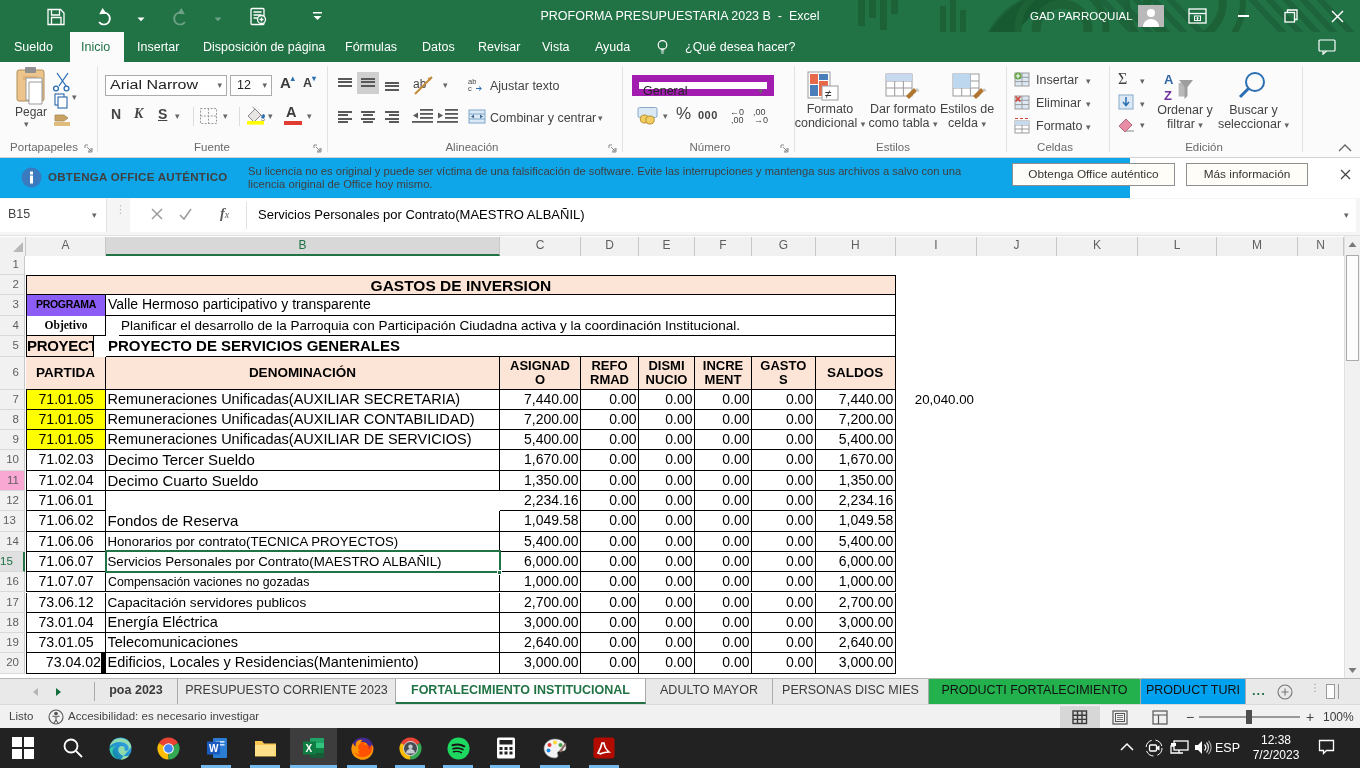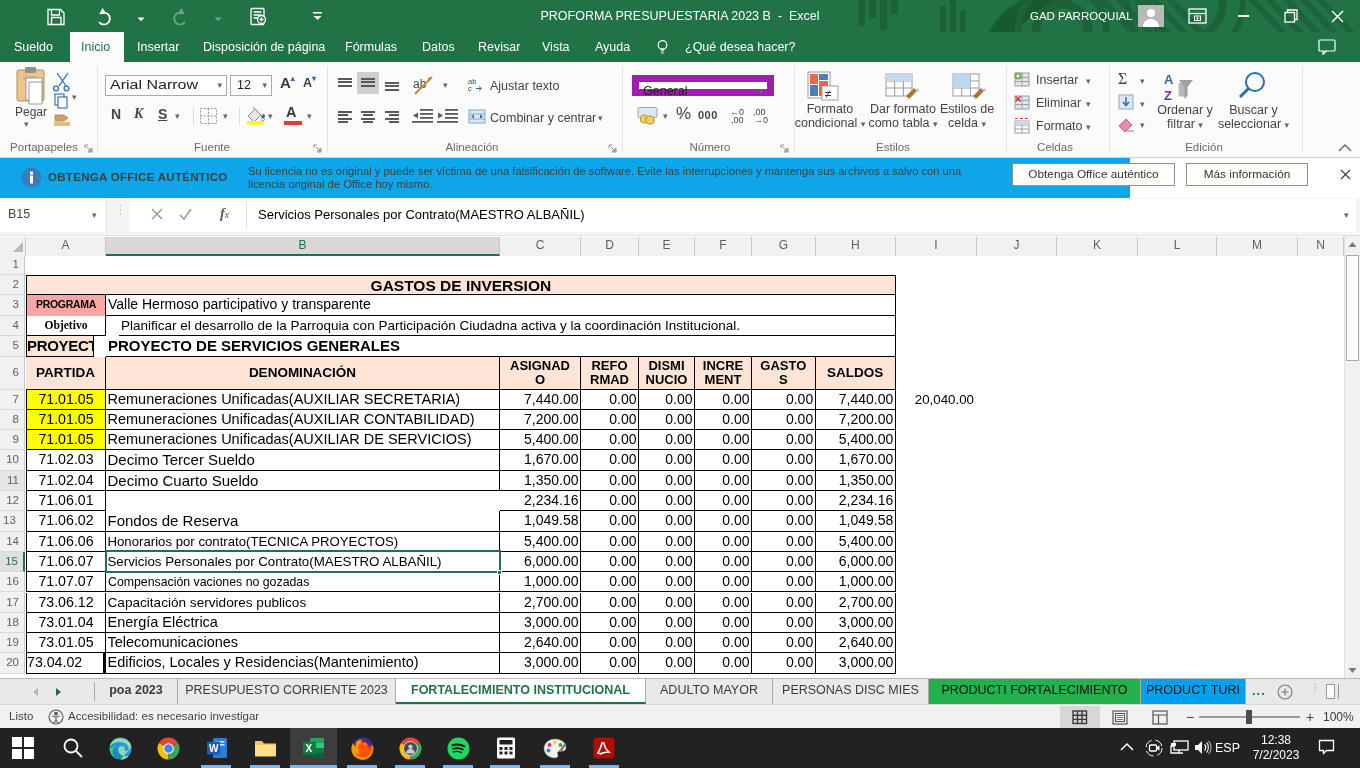--- a/index.html
+++ b/index.html
@@ -409,32 +409,32 @@
 <div class="ab" style="left:0;top:20px;width:25px;height:18.5px;background:#f1f1f1;border-right:1px solid #c8c8c8;border-bottom:1px solid #d9d9d9;font-size:11.5px;color:#5f5f5f;text-align:right;padding-right:5px;line-height:16.5px">1</div>
 <div class="ab" style="left:0;top:38.5px;width:25px;height:20.5px;background:#f1f1f1;border-right:1px solid #c8c8c8;border-bottom:1px solid #d9d9d9;font-size:11.5px;color:#5f5f5f;text-align:right;padding-right:5px;line-height:18.5px">2</div>
 <div class="ab" style="left:0;top:59px;width:25px;height:20.5px;background:#f1f1f1;border-right:1px solid #c8c8c8;border-bottom:1px solid #d9d9d9;font-size:11.5px;color:#5f5f5f;text-align:right;padding-right:5px;line-height:18.5px">3</div>
 <div class="ab" style="left:0;top:79.5px;width:25px;height:20.5px;background:#f1f1f1;border-right:1px solid #c8c8c8;border-bottom:1px solid #d9d9d9;font-size:11.5px;color:#5f5f5f;text-align:right;padding-right:5px;line-height:18.5px">4</div>
 <div class="ab" style="left:0;top:100px;width:25px;height:20.5px;background:#f1f1f1;border-right:1px solid #c8c8c8;border-bottom:1px solid #d9d9d9;font-size:11.5px;color:#5f5f5f;text-align:right;padding-right:5px;line-height:18.5px">5</div>
 <div class="ab" style="left:0;top:120.5px;width:25px;height:33.0px;background:#f1f1f1;border-right:1px solid #c8c8c8;border-bottom:1px solid #d9d9d9;font-size:11.5px;color:#5f5f5f;text-align:right;padding-right:5px;line-height:31.0px">6</div>
 <div class="ab" style="left:0;top:153.5px;width:25px;height:20.30000000000001px;background:#f1f1f1;border-right:1px solid #c8c8c8;border-bottom:1px solid #d9d9d9;font-size:11.5px;color:#5f5f5f;text-align:right;padding-right:5px;line-height:18.30000000000001px">7</div>
 <div class="ab" style="left:0;top:173.8px;width:25px;height:20.30000000000001px;background:#f1f1f1;border-right:1px solid #c8c8c8;border-bottom:1px solid #d9d9d9;font-size:11.5px;color:#5f5f5f;text-align:right;padding-right:5px;line-height:18.30000000000001px">8</div>
 <div class="ab" style="left:0;top:194.10000000000002px;width:25px;height:20.299999999999955px;background:#f1f1f1;border-right:1px solid #c8c8c8;border-bottom:1px solid #d9d9d9;font-size:11.5px;color:#5f5f5f;text-align:right;padding-right:5px;line-height:18.299999999999955px">9</div>
 <div class="ab" style="left:0;top:214.39999999999998px;width:25px;height:20.30000000000001px;background:#f1f1f1;border-right:1px solid #c8c8c8;border-bottom:1px solid #d9d9d9;font-size:11.5px;color:#5f5f5f;text-align:right;padding-right:5px;line-height:18.30000000000001px">10</div>
-<div class="ab" style="left:0;top:234.7px;width:25px;height:20.30000000000001px;background:#e5e5e5;border-right:1px solid #c8c8c8;border-bottom:1px solid #d9d9d9;font-size:11.5px;color:#5f5f5f;text-align:right;padding-right:5px;line-height:18.30000000000001px">11</div>
+<div class="ab" style="left:0;top:234.7px;width:25px;height:20.30000000000001px;background:#f9a8d4;border-right:1px solid #c8c8c8;border-bottom:1px solid #d9d9d9;font-size:11.5px;color:#5f5f5f;text-align:right;padding-right:5px;line-height:18.30000000000001px">11</div>
 <div class="ab" style="left:0;top:255.0px;width:25px;height:20.30000000000001px;background:#f1f1f1;border-right:1px solid #c8c8c8;border-bottom:1px solid #d9d9d9;font-size:11.5px;color:#5f5f5f;text-align:right;padding-right:5px;line-height:18.30000000000001px">12</div>
 <div class="ab" style="left:0;top:275.3px;width:25px;height:20.30000000000001px;background:#f1f1f1;border-right:1px solid #c8c8c8;border-bottom:1px solid #d9d9d9;font-size:11.5px;color:#5f5f5f;text-align:center;padding-right:5px;line-height:18.30000000000001px">13</div>
 <div class="ab" style="left:0;top:295.6px;width:25px;height:20.299999999999955px;background:#f1f1f1;border-right:1px solid #c8c8c8;border-bottom:1px solid #d9d9d9;font-size:11.5px;color:#5f5f5f;text-align:right;padding-right:5px;line-height:18.299999999999955px">14</div>
-<div class="ab" style="left:0;top:315.9px;width:25px;height:20.300000000000068px;background:#e0e0e0;border-right:2px solid #217346;border-bottom:1px solid #d9d9d9;font-size:11.5px;color:#1e7145;text-align:right;padding-right:5px;line-height:18.300000000000068px">15</div>
+<div class="ab" style="left:0;top:315.9px;width:25px;height:20.300000000000068px;background:#e0e0e0;border-right:2px solid #217346;border-bottom:1px solid #d9d9d9;font-size:11.5px;color:#1e7145;text-align:left;padding-right:5px;line-height:18.300000000000068px">15</div>
 <div class="ab" style="left:0;top:336.20000000000005px;width:25px;height:20.299999999999955px;background:#f1f1f1;border-right:1px solid #c8c8c8;border-bottom:1px solid #d9d9d9;font-size:11.5px;color:#5f5f5f;text-align:right;padding-right:5px;line-height:18.299999999999955px">16</div>
 <div class="ab" style="left:0;top:356.5px;width:25px;height:20.299999999999955px;background:#f1f1f1;border-right:1px solid #c8c8c8;border-bottom:1px solid #d9d9d9;font-size:11.5px;color:#5f5f5f;text-align:right;padding-right:5px;line-height:18.299999999999955px">17</div>
 <div class="ab" style="left:0;top:376.79999999999995px;width:25px;height:20.300000000000068px;background:#f1f1f1;border-right:1px solid #c8c8c8;border-bottom:1px solid #d9d9d9;font-size:11.5px;color:#5f5f5f;text-align:right;padding-right:5px;line-height:18.300000000000068px">18</div>
 <div class="ab" style="left:0;top:397.1px;width:25px;height:20.299999999999955px;background:#f1f1f1;border-right:1px solid #c8c8c8;border-bottom:1px solid #d9d9d9;font-size:11.5px;color:#5f5f5f;text-align:right;padding-right:5px;line-height:18.299999999999955px">19</div>
 <div class="ab" style="left:0;top:417.4px;width:25px;height:20.300000000000068px;background:#f1f1f1;border-right:1px solid #c8c8c8;border-bottom:1px solid #d9d9d9;font-size:11.5px;color:#5f5f5f;text-align:right;padding-right:5px;line-height:18.300000000000068px">20</div>
 <div class="ab" style="left:26px;top:38.5px;width:869.8px;height:20.5px;background:#fce4d6;font-size:15.5px;font-weight:bold;text-align:center;line-height:19.5px;white-space:nowrap;overflow:hidden;color:#000;border-top:1px solid #000;border-bottom:1px solid #000;border-left:1px solid #000;border-right:1px solid #000;">GASTOS DE INVERSION</div>
-<div class="ab" style="left:26px;top:59px;width:80px;height:26px;background:#fca5a5;font-size:10.5px;font-weight:bold;text-align:center;line-height:19.5px;white-space:nowrap;overflow:hidden;color:#000;border-left:1px solid #000;border-right:1px solid #000;border-bottom:1px solid #000;letter-spacing:-0.3px;">PROGRAMA</div>
+<div class="ab" style="left:26px;top:59px;width:80px;height:26px;background:#8b5cf6;font-size:10.5px;font-weight:bold;text-align:center;line-height:19.5px;white-space:nowrap;overflow:hidden;color:#000;border-left:1px solid #000;border-right:1px solid #000;border-bottom:1px solid #000;letter-spacing:-0.3px;">PROGRAMA</div>
 <div class="ab" style="left:106px;top:59px;width:789.8px;height:20.5px;background:#fff;font-size:14px;text-align:left;line-height:19.5px;padding-left:2px;white-space:nowrap;overflow:hidden;color:#000;border-right:1px solid #000;border-bottom:1px solid #000;">Valle Hermoso participativo y transparente</div>
 <div class="ab" style="left:26px;top:79.5px;width:80px;height:20.5px;background:#fff;font-size:11.5px;font-weight:bold;text-align:center;line-height:19.5px;white-space:nowrap;overflow:hidden;color:#000;border-left:1px solid #000;border-right:1px solid #000;border-bottom:1px solid #000;font-family:'Liberation Serif',serif;">Objetivo</div>
 <div class="ab" style="left:119px;top:79.5px;width:709.7px;height:20.5px;background:#fff;font-size:13.5px;text-align:left;line-height:19.5px;padding-left:2px;white-space:nowrap;overflow:hidden;color:#000;border-right:1px solid #d0d0d0;border-bottom:1px solid #000;">Planificar el desarrollo de la Parroquia con Participación Ciudadna activa y la coordinación Institucional.</div>
 <div class="ab" style="left:815.7px;top:79.5px;width:80.09999999999991px;height:20.5px;background:#fff;font-size:13px;text-align:left;line-height:19.5px;padding-left:2px;white-space:nowrap;overflow:hidden;color:#000;border-right:1px solid #000;border-bottom:1px solid #000;"></div>
 <div class="ab" style="left:26px;top:100px;width:68px;height:20.5px;background:#fce4d6;font-size:15px;font-weight:bold;text-align:right;line-height:19.5px;white-space:nowrap;overflow:hidden;color:#000;border-left:1px solid #000;border-right:1px solid #000;border-bottom:1px solid #000;letter-spacing:-0.3px;">PROYECTO</div>
 <div class="ab" style="left:106px;top:100px;width:789.8px;height:20.5px;background:#fff;font-size:15px;font-weight:bold;text-align:left;line-height:19.5px;padding-left:2px;white-space:nowrap;overflow:hidden;color:#000;border-right:1px solid #000;border-bottom:1px solid #000;">PROYECTO DE SERVICIOS GENERALES</div>
 <div class="ab" style="left:26px;top:120.5px;width:0px;height:33px;border-left:1px solid #000"></div>
 <div class="ab" style="left:26px;top:120.5px;width:80px;height:33px;background:#fce4d6;font-weight:bold;text-align:center;font-size:13.5px;line-height:14px;color:#000;border-right:1px solid #000;border-bottom:1px solid #000;display:flex;align-items:center;justify-content:center;">
       <div>PARTIDA</div>
     </div>
@@ -555,21 +555,21 @@
 <div class="ab" style="left:752px;top:376.79999999999995px;width:63.700000000000045px;height:20.300000000000068px;background:#fff;font-size:14px;text-align:right;line-height:19.300000000000068px;padding-right:1.5px;white-space:nowrap;overflow:hidden;color:#000;border-right:1px solid #000;border-bottom:1px solid #000;">0.00</div>
 <div class="ab" style="left:815.7px;top:376.79999999999995px;width:80.09999999999991px;height:20.300000000000068px;background:#fff;font-size:14px;text-align:right;line-height:19.300000000000068px;padding-right:1.5px;white-space:nowrap;overflow:hidden;color:#000;border-right:1px solid #000;border-bottom:1px solid #000;">3,000.00</div>
 <div class="ab" style="left:26px;top:397.1px;width:80px;height:20.299999999999955px;background:#fff;font-size:14.2px;text-align:center;line-height:19.299999999999955px;white-space:nowrap;overflow:hidden;color:#000;border-left:1px solid #000;border-right:1px solid #000;border-bottom:1px solid #000;">73.01.05</div>
 <div class="ab" style="left:106px;top:397.1px;width:394px;height:20.299999999999955px;background:#fff;font-size:14.5px;text-align:left;line-height:19.299999999999955px;padding-left:1.5px;white-space:nowrap;overflow:hidden;color:#000;border-right:1px solid #000;border-bottom:1px solid #000;">Telecomunicaciones</div>
 <div class="ab" style="left:500px;top:397.1px;width:81px;height:20.299999999999955px;background:#fff;font-size:14px;text-align:right;line-height:19.299999999999955px;padding-right:1.5px;white-space:nowrap;overflow:hidden;color:#000;border-right:1px solid #000;border-bottom:1px solid #000;">2,640.00</div>
 <div class="ab" style="left:581px;top:397.1px;width:58px;height:20.299999999999955px;background:#fff;font-size:14px;text-align:right;line-height:19.299999999999955px;padding-right:1.5px;white-space:nowrap;overflow:hidden;color:#000;border-right:1px solid #000;border-bottom:1px solid #000;">0.00</div>
 <div class="ab" style="left:639px;top:397.1px;width:56px;height:20.299999999999955px;background:#fff;font-size:14px;text-align:right;line-height:19.299999999999955px;padding-right:1.5px;white-space:nowrap;overflow:hidden;color:#000;border-right:1px solid #000;border-bottom:1px solid #000;">0.00</div>
 <div class="ab" style="left:695px;top:397.1px;width:57px;height:20.299999999999955px;background:#fff;font-size:14px;text-align:right;line-height:19.299999999999955px;padding-right:1.5px;white-space:nowrap;overflow:hidden;color:#000;border-right:1px solid #000;border-bottom:1px solid #000;">0.00</div>
 <div class="ab" style="left:752px;top:397.1px;width:63.700000000000045px;height:20.299999999999955px;background:#fff;font-size:14px;text-align:right;line-height:19.299999999999955px;padding-right:1.5px;white-space:nowrap;overflow:hidden;color:#000;border-right:1px solid #000;border-bottom:1px solid #000;">0.00</div>
 <div class="ab" style="left:815.7px;top:397.1px;width:80.09999999999991px;height:20.299999999999955px;background:#fff;font-size:14px;text-align:right;line-height:19.299999999999955px;padding-right:1.5px;white-space:nowrap;overflow:hidden;color:#000;border-right:1px solid #000;border-bottom:1px solid #000;">2,640.00</div>
-<div class="ab" style="left:26px;top:417.4px;width:80px;height:20.300000000000068px;background:#fff;font-size:14.2px;text-align:left;line-height:19.300000000000068px;white-space:nowrap;overflow:hidden;color:#000;border-left:1px solid #000;border-right:3px solid #000000;border-bottom:1px solid #000;">73.04.02</div>
+<div class="ab" style="left:26px;top:417.4px;width:80px;height:20.300000000000068px;background:#fff;font-size:14.2px;text-align:right;line-height:19.300000000000068px;white-space:nowrap;overflow:hidden;color:#000;border-left:1px solid #000;border-right:5px solid #000000;border-bottom:1px solid #000;">73.04.02</div>
 <div class="ab" style="left:106px;top:417.4px;width:394px;height:20.300000000000068px;background:#fff;font-size:14.5px;text-align:left;line-height:19.300000000000068px;padding-left:1.5px;white-space:nowrap;overflow:hidden;color:#000;border-right:1px solid #000;border-bottom:1px solid #000;">Edificios, Locales y Residencias(Mantenimiento)</div>
 <div class="ab" style="left:500px;top:417.4px;width:81px;height:20.300000000000068px;background:#fff;font-size:14px;text-align:right;line-height:19.300000000000068px;padding-right:1.5px;white-space:nowrap;overflow:hidden;color:#000;border-right:1px solid #000;border-bottom:1px solid #000;">3,000.00</div>
 <div class="ab" style="left:581px;top:417.4px;width:58px;height:20.300000000000068px;background:#fff;font-size:14px;text-align:right;line-height:19.300000000000068px;padding-right:1.5px;white-space:nowrap;overflow:hidden;color:#000;border-right:1px solid #000;border-bottom:1px solid #000;">0.00</div>
 <div class="ab" style="left:639px;top:417.4px;width:56px;height:20.300000000000068px;background:#fff;font-size:14px;text-align:right;line-height:19.300000000000068px;padding-right:1.5px;white-space:nowrap;overflow:hidden;color:#000;border-right:1px solid #000;border-bottom:1px solid #000;">0.00</div>
 <div class="ab" style="left:695px;top:417.4px;width:57px;height:20.300000000000068px;background:#fff;font-size:14px;text-align:right;line-height:19.300000000000068px;padding-right:1.5px;white-space:nowrap;overflow:hidden;color:#000;border-right:1px solid #000;border-bottom:1px solid #000;">0.00</div>
 <div class="ab" style="left:752px;top:417.4px;width:63.700000000000045px;height:20.300000000000068px;background:#fff;font-size:14px;text-align:right;line-height:19.300000000000068px;padding-right:1.5px;white-space:nowrap;overflow:hidden;color:#000;border-right:1px solid #000;border-bottom:1px solid #000;">0.00</div>
 <div class="ab" style="left:815.7px;top:417.4px;width:80.09999999999991px;height:20.300000000000068px;background:#fff;font-size:14px;text-align:right;line-height:19.300000000000068px;padding-right:1.5px;white-space:nowrap;overflow:hidden;color:#000;border-right:1px solid #000;border-bottom:1px solid #000;">3,000.00</div>
 <div class="ab" style="left:895.8px;top:153.5px;width:78.20000000000005px;height:20.30000000000001px;background:#fff;font-size:13.3px;text-align:right;line-height:19.30000000000001px;padding-right:0px;white-space:nowrap;overflow:hidden;color:#000;">20,040.00</div>
 <div class="ab" style="left:104.5px;top:314.4px;width:396px;height:22.300000000000068px;border:2px solid #217346"></div>
 <div class="ab" style="left:497px;top:334.20000000000005px;width:5px;height:5px;background:#217346;border:1px solid #fff"></div>

